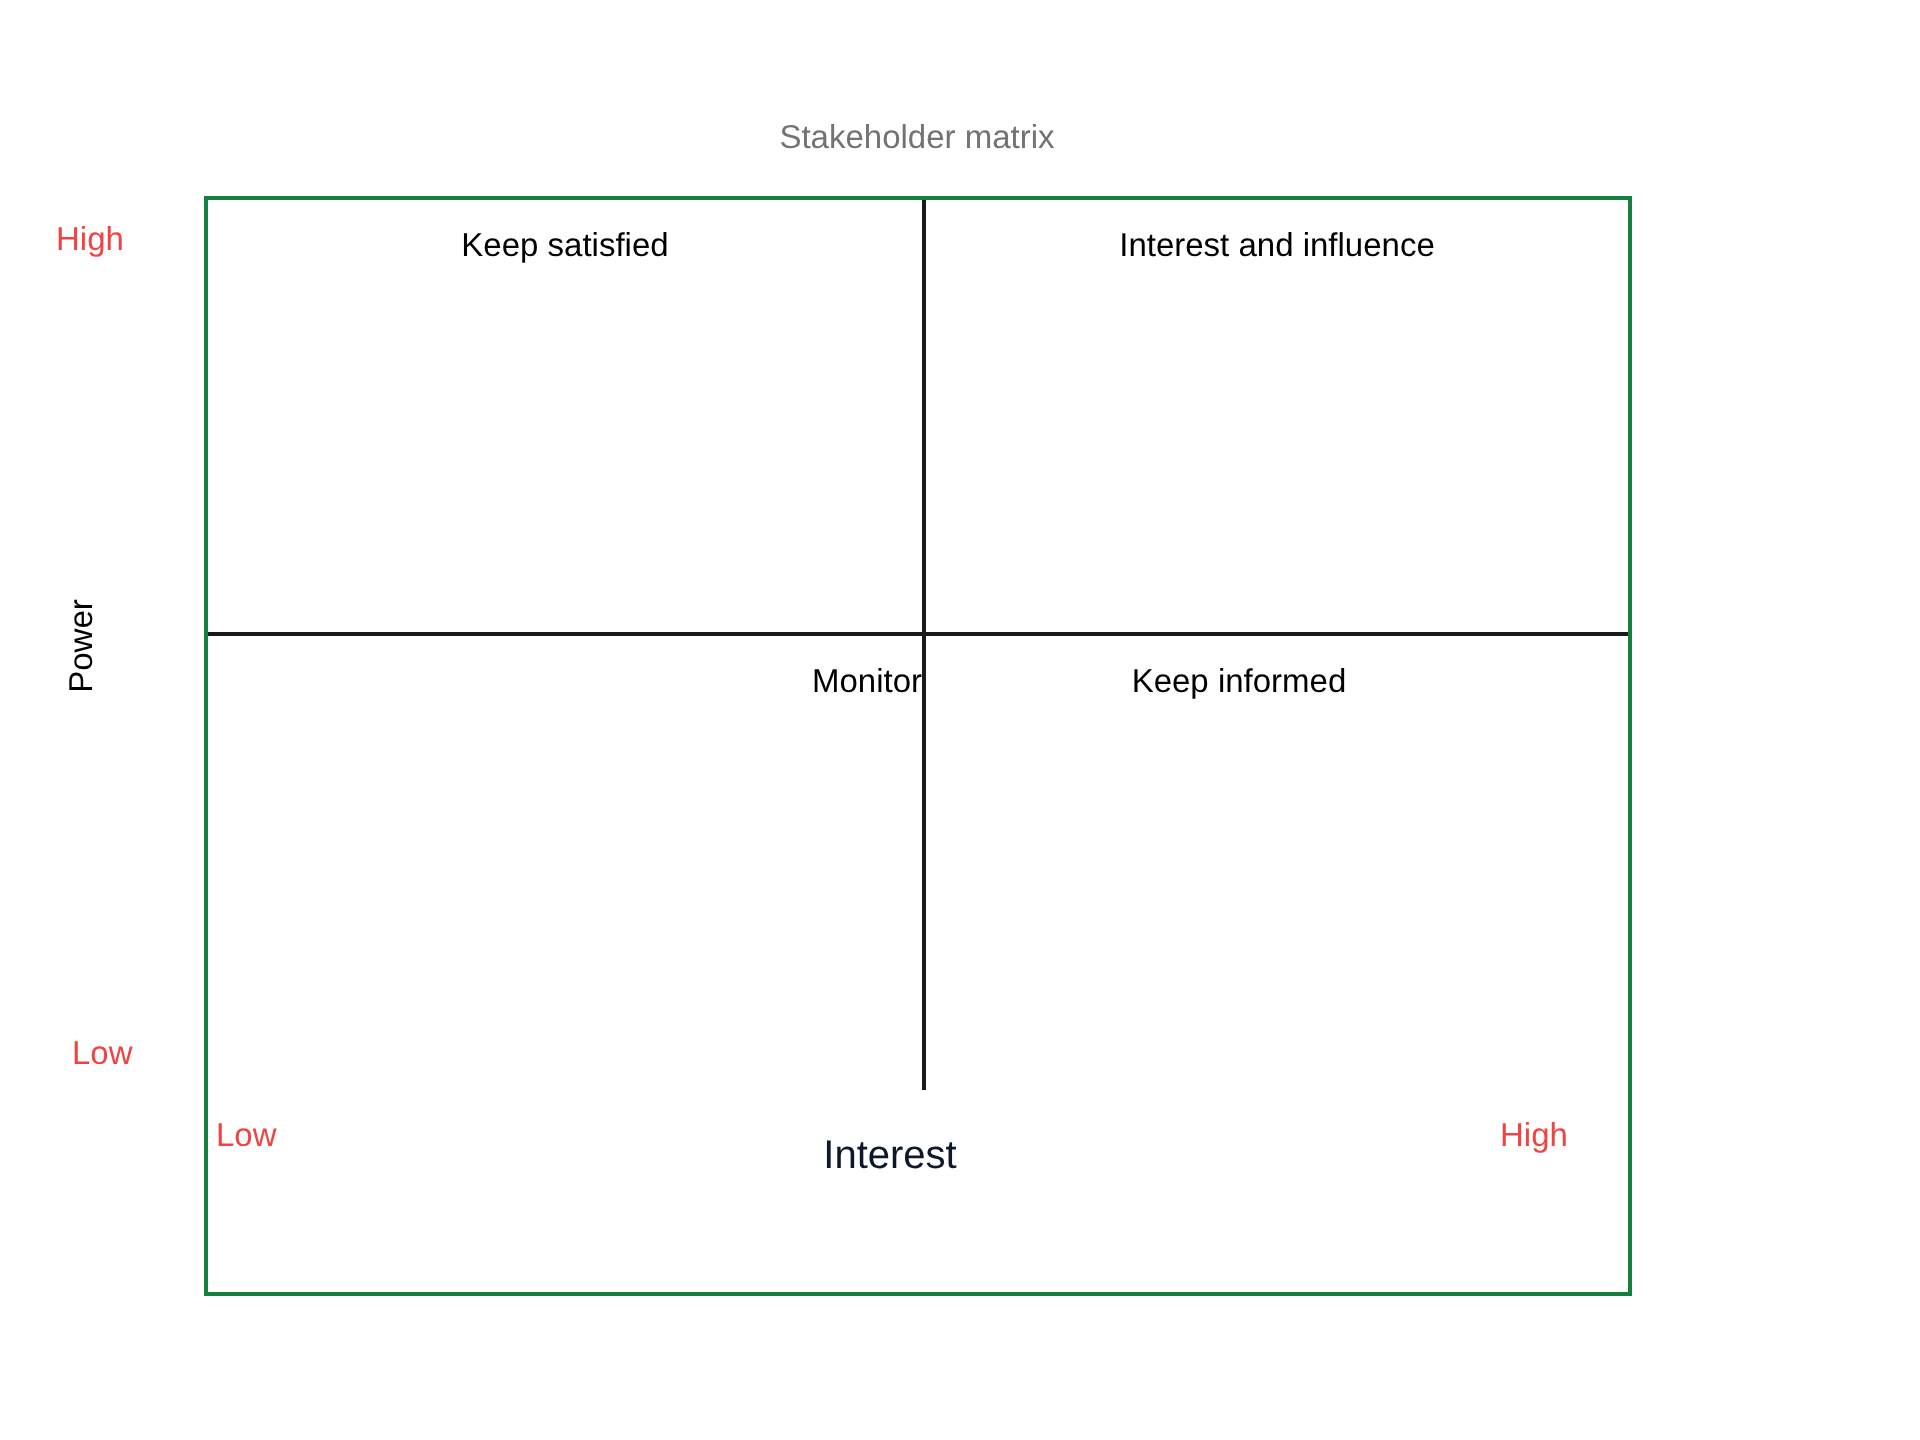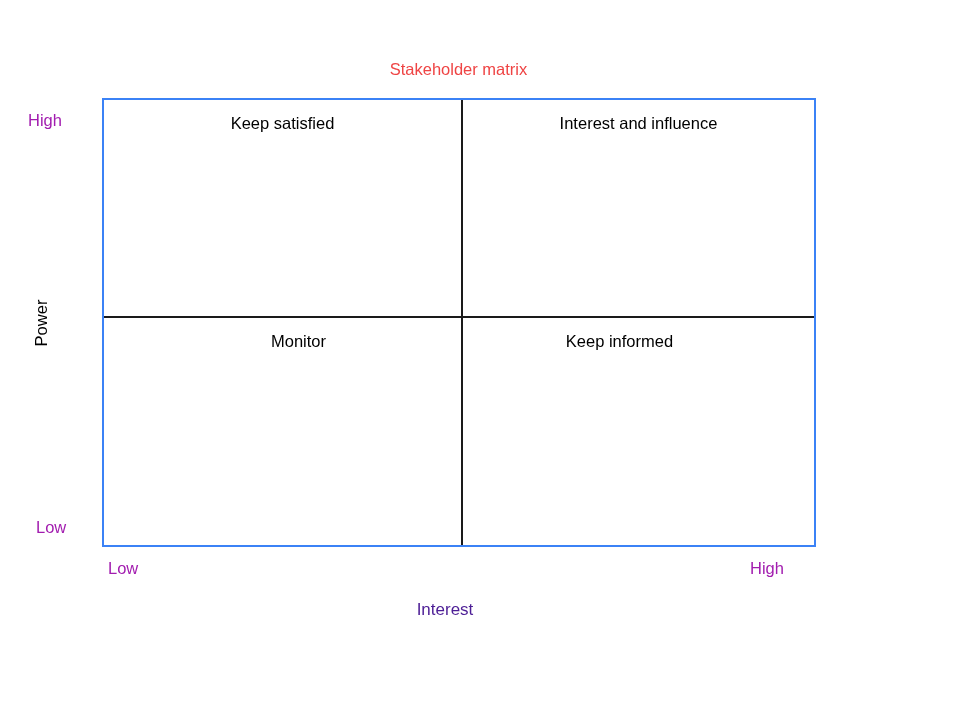--- a/index.html
+++ b/index.html
@@ -24,33 +24,33 @@
 
   
   .chart-title {
     position: absolute;
     left: 0;
     top: 59px;
     width: 917px;
     text-align: center;
     font-size: 16.5px;
     line-height: 20px;
-    color: #ef4444;
+    color: #737373;
     white-space: nowrap;
   }
 
   
   .matrix-box {
     position: absolute;
     left: 102px;
     top: 98px;
     width: 714px;
-    height: 449px;
+    height: 550px;
     box-sizing: border-box;
-    border: 2px solid #3b82f6;
+    border: 2px solid #15803d;
     background: #ffffff;
   }
 
   .divider-vertical {
     position: absolute;
     left: 357px;
     top: 0;
     width: 2px;
     height: 445px;
     background: #1a1a1a;
@@ -71,29 +71,29 @@
     box-sizing: border-box;
     text-align: center;
     font-size: 16.5px;
     line-height: 20px;
     color: #000000;
     padding-top: 13px;
     white-space: nowrap;
   }
   .quadrant-tl { left: 0;     top: 0;     width: 357px; height: 216px; }
   .quadrant-tr { left: 359px; top: 0;     width: 351px; height: 216px; }
-  .quadrant-bl { left: 16px;     top: 218px; width: 357px; height: 227px; }
+  .quadrant-bl { left: 0;     top: 218px; width: 357px; height: 227px; text-align: right; }
   .quadrant-br { left: 340px; top: 218px; width: 351px; height: 227px; }
 
   
   .axis-label {
     position: absolute;
     font-size: 16.5px;
     line-height: 20px;
-    color: #a21caf;
+    color: #ef4444;
     white-space: nowrap;
   }
 
   .y-high  { left: 28px;  top: 110px; }
   .y-low   { left: 36px;  top: 517px; }
 
   .y-title {
     position: absolute;
     left: -19px;
     top: 313px;
@@ -109,25 +109,24 @@
 
   .x-low   { left: 108px; top: 558px; }
   .x-high  { left: 750px; top: 558px; }
 
   .x-title {
     position: absolute;
     left: 0;
     top: 568px;
     width: 890px;
     text-align: center;
-    font-size: 17px;
+    font-size: 20px;
     line-height: 20px;
-    color: #4c1d95;
+    color: #0f172a;
     white-space: nowrap;
-    margin-top: 32px;
   }
 </style>
 </head>
 <body>
 
 <div id="canvas">
 
   <div class="chart-title">Stakeholder matrix</div>
 
   <div class="axis-label y-high">High</div>

